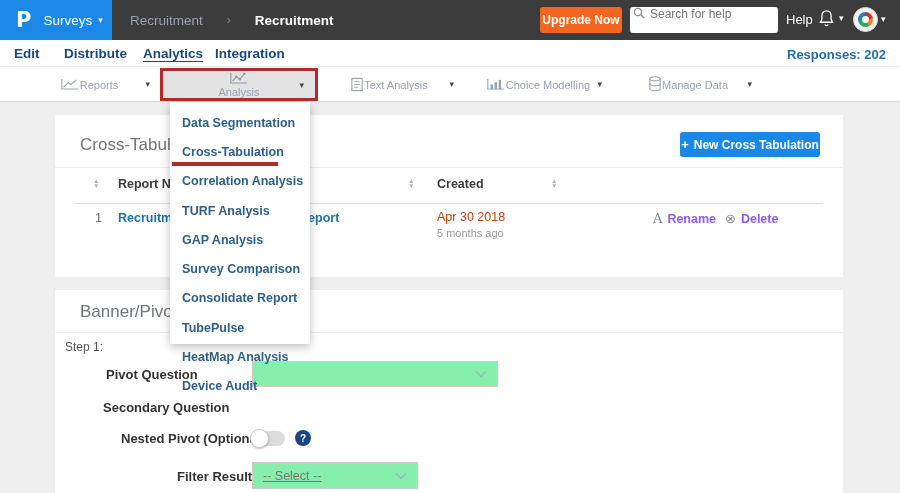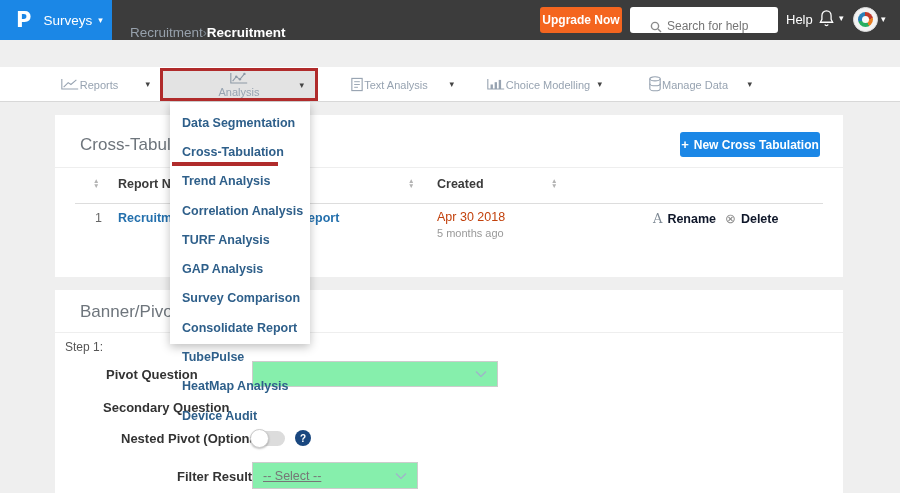--- a/index.html
+++ b/index.html
@@ -6,28 +6,28 @@
   body { font-family:"Liberation Sans", sans-serif; background:#888; }
   .screen { position:relative; width:900px; height:493px; background:#efefef; overflow:hidden; }
 
   
   .topbar { position:absolute; left:0; top:0; width:900px; height:40px; background:#3c3c3c; }
   .logo-block { position:absolute; left:0; top:0; width:112px; height:40px; background:#1b87e6;
                 display:flex; align-items:center; color:#fff; }
   .logo-p { font-weight:800; font-size:21px; margin-left:16px; font-family:"DejaVu Sans", sans-serif; }
   .product-menu { margin-left:12px; font-size:13.5px; display:flex; align-items:center; gap:6px; cursor:pointer; }
   .caret { font-size:9px; line-height:1; }
-  .breadcrumb { position:absolute; left:130px; top:0; height:40px; display:flex; align-items:flex-end; gap:0; font-size:13.5px; }
+  .breadcrumb { position:absolute; left:130px; top:0; height:40px; display:flex; align-items:center; gap:24px; font-size:13.5px; }
   .bc-dim { color:#97a1ac; }
   .bc-sep { color:#7b858f; font-size:12px; }
   .bc-cur { color:#fff; font-weight:700; }
   .upgrade-btn { position:absolute; left:540px; top:7px; width:82px; height:26px; background:#f4651f; color:#fff;
                  border:none; border-radius:3px; font-size:12px; font-weight:700; cursor:pointer; font-family:inherit; }
   .search-wrap { position:absolute; left:630px; top:7px; width:148px; height:26px; background:#fff; border-radius:3px;
-                 display:flex; align-items:flex-end; padding:0 20px; gap:5px; }
+                 display:flex; align-items:flex-start; padding:0 3px; gap:5px; }
   .search-wrap input { border:none; outline:none; width:110px; font-size:12px; color:#555; font-family:inherit; background:transparent; }
   .help-label { position:absolute; left:786px; top:12px; color:#fff; font-size:13px; }
   .bell-wrap { position:absolute; left:818px; top:9px; display:flex; align-items:center; gap:4px; color:#fff; cursor:pointer; }
   .avatar-wrap { position:absolute; left:853px; top:7px; display:flex; align-items:center; gap:3px; cursor:pointer; }
   .avatar { width:25px; height:25px; border-radius:50%; background:#f3f3f3; border:1px solid #ddd; position:relative; overflow:hidden; }
   .avatar::before { content:""; position:absolute; left:4px; top:4px; width:15px; height:15px; border-radius:50%;
                     background:conic-gradient(#c0392b 0 22%, #e67e22 22% 42%, #27ae60 42% 70%, #2980b9 70% 100%); }
   .avatar::after { content:""; position:absolute; left:8px; top:8px; width:7px; height:7px; border-radius:50%; background:#fafafa; }
   .topbar .caret { color:#fff; }
 
@@ -71,21 +71,21 @@
   .sort-ic { position:absolute; display:flex; flex-direction:column; align-items:center; color:#b3b3b3;
              font-size:6.5px; line-height:5px; cursor:pointer; }
   .th { position:absolute; font-size:12.5px; font-weight:700; color:#3b3b3b; }
   .row-divider { position:absolute; left:20px; top:88px; width:748px; height:1px; background:#ddd; }
   .row-num { position:absolute; left:40px; top:96px; font-size:12.5px; color:#666; }
   .row-link { position:absolute; left:63px; top:96px; font-size:12.5px; font-weight:600; color:#2470ad;
               text-decoration:none; white-space:nowrap; cursor:pointer; }
   .row-date { position:absolute; left:382px; top:95px; font-size:12.5px; color:#c2410c; }
   .row-ago { position:absolute; left:382px; top:112px; font-size:11px; color:#999; }
   .action { position:absolute; top:96px; display:flex; align-items:center; gap:5px; cursor:pointer; text-decoration:none; }
-  .action .alabel { font-size:12.5px; font-weight:600; color:#0f172a; }
+  .action .alabel { font-size:12.5px; font-weight:600; color:#8b5cf6; }
   .rename-glyph { font-family:"DejaVu Serif", serif; font-size:13px; color:#7d8893; }
   .delete-glyph { font-size:13px; color:#8a8a8a; }
 
   
   .step-label { position:absolute; left:10px; top:50px; font-size:12px; color:#555; }
   .f-label { position:absolute; font-size:13px; font-weight:700; color:#333; white-space:nowrap; }
   .select { position:absolute; background:#86efac; border:1px solid #ccc; display:flex; align-items:center;
             padding:0 10px; font-size:12.5px; color:#767676; cursor:pointer;text-decoration:underline; }
   .select .chev { position:absolute; right:10px; top:50%; transform:translateY(-50%); }
   .toggle { position:absolute; left:197px; top:141px; width:33px; height:15px; background:#dcdcdc; border-radius:8px; cursor:pointer; }
@@ -133,20 +133,27 @@
           </svg>
       </span>
       <span class="caret">▾</span>
     </div>
     <div class="avatar-wrap">
       <span class="avatar"></span>
       <span class="caret">▾</span>
     </div>
   </div>
 
+  <div class="navrow">
+    <span class="nav-item" style="left:14px">Edit</span>
+    <span class="nav-item" style="left:64px">Distribute</span>
+    <span class="nav-item active" style="left:143px">Analytics</span>
+    <span class="nav-item" style="left:215px">Integration</span>
+    <span class="responses">Responses: 202</span>
+  </div>
 
   <div class="toolbar">
     <div class="tool-group" style="left:20px; width:138px;">
       <span>
         <svg width="20" height="14" viewBox="0 0 22 15">
             <path d="M2 2 V13 H20" fill="none" stroke="#97a3b1" stroke-width="1.2"></path>
             <path d="M4 11 L9 6 L12 8 L18 3" fill="none" stroke="#97a3b1" stroke-width="1.2"></path>
           </svg>
       </span>
       <span class="tlabel">Reports</span>
@@ -275,21 +282,20 @@
         <svg width="12" height="7" viewBox="0 0 12 7">
             <polyline points="1,1 6,6 11,1" fill="none" stroke="#9fb6c8" stroke-width="1.4"></polyline>
           </svg>
       </span>
     </div>
   </div>
 
   <div class="menu-panel">
     <div class="menu-item">Data Segmentation</div>
     <div class="menu-item">Cross-Tabulation</div>
-    <div class="menu-item">Trend Analysis</div>
     <div class="menu-item">Correlation Analysis</div>
     <div class="menu-item">TURF Analysis</div>
     <div class="menu-item">GAP Analysis</div>
     <div class="menu-item">Survey Comparison</div>
     <div class="menu-item">Consolidate Report</div>
     <div class="menu-item">TubePulse</div>
     <div class="menu-item">HeatMap Analysis</div>
     <div class="menu-item">Device Audit</div>
     <div class="menu-underline"></div>
   </div>

